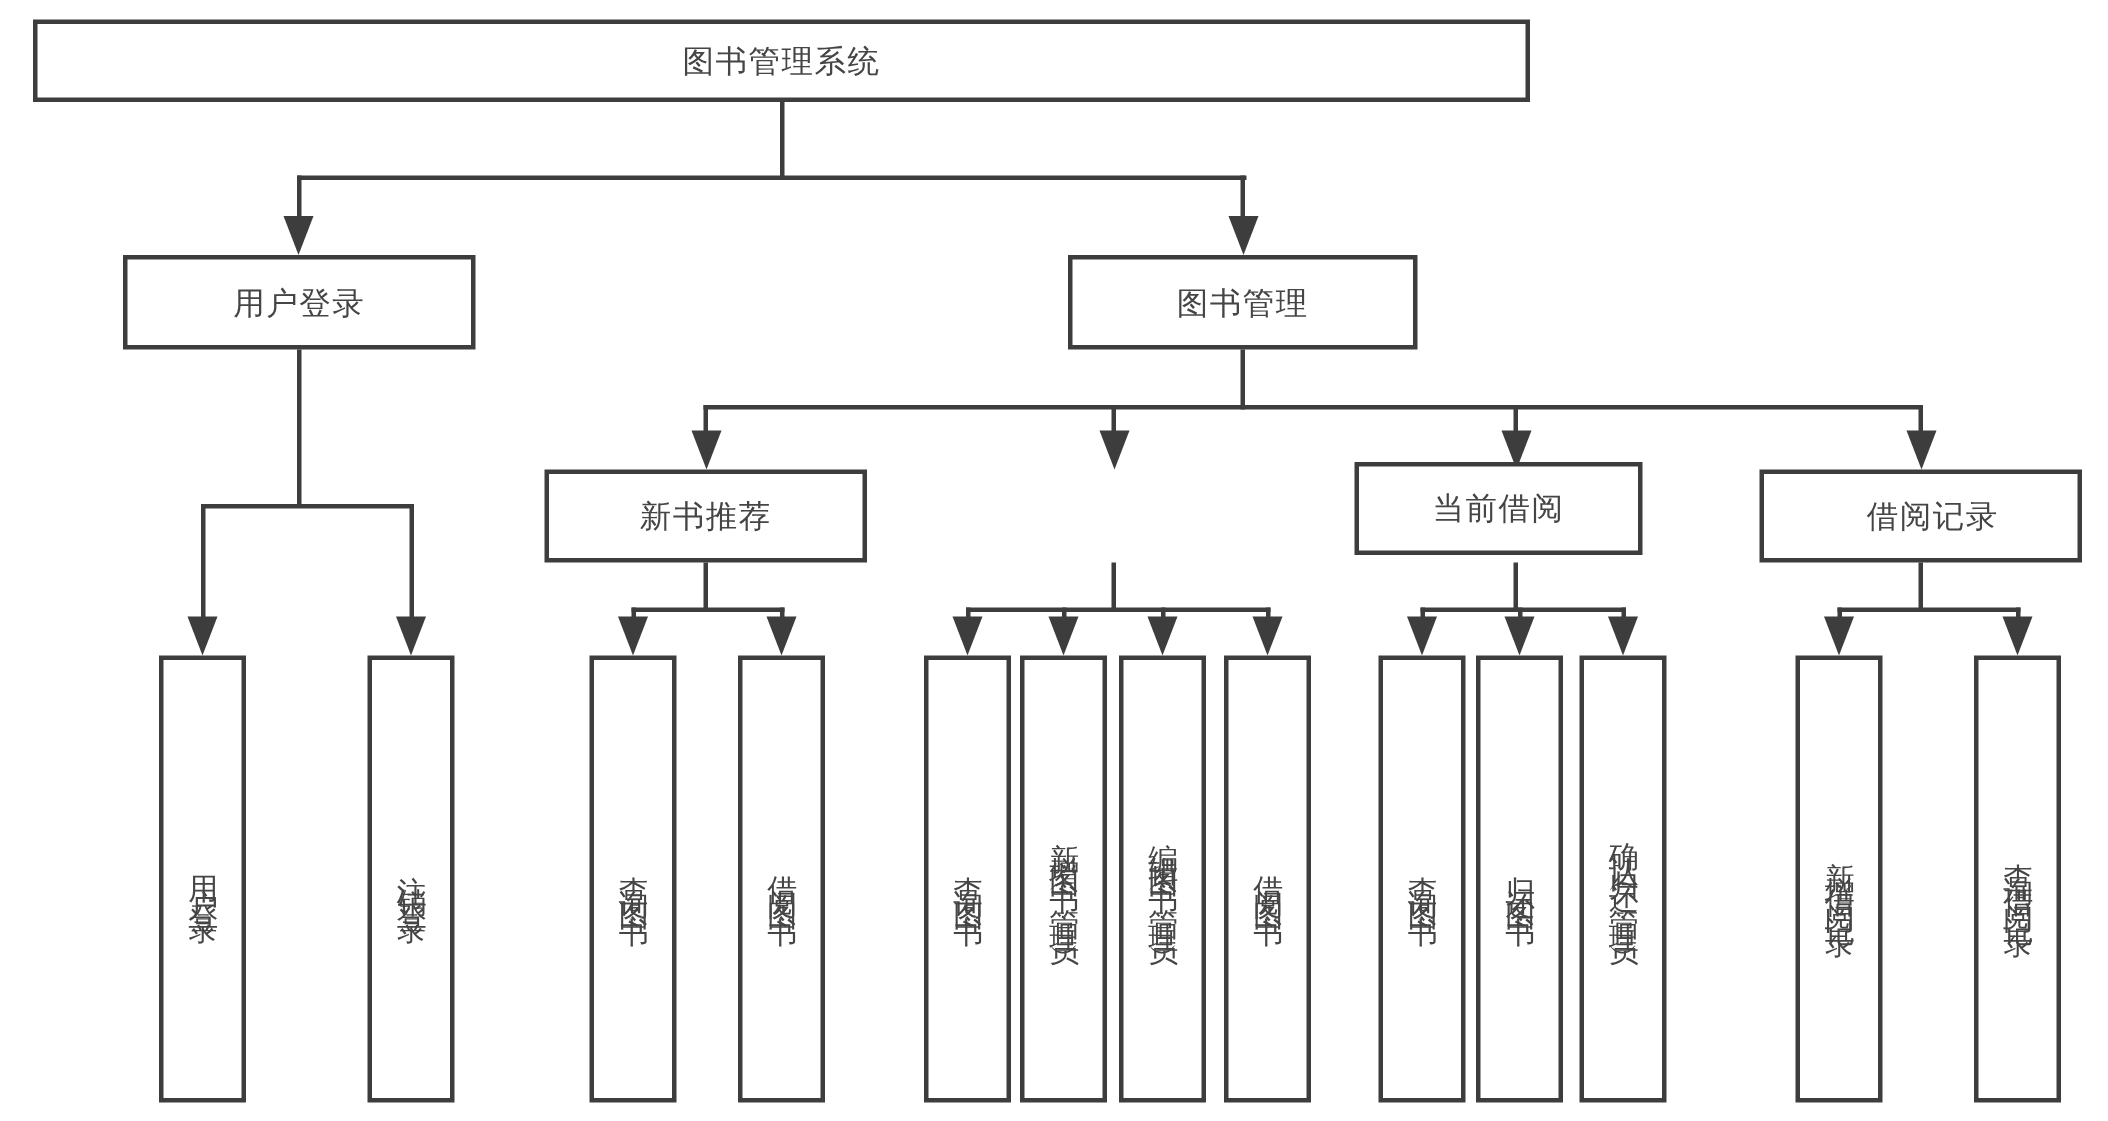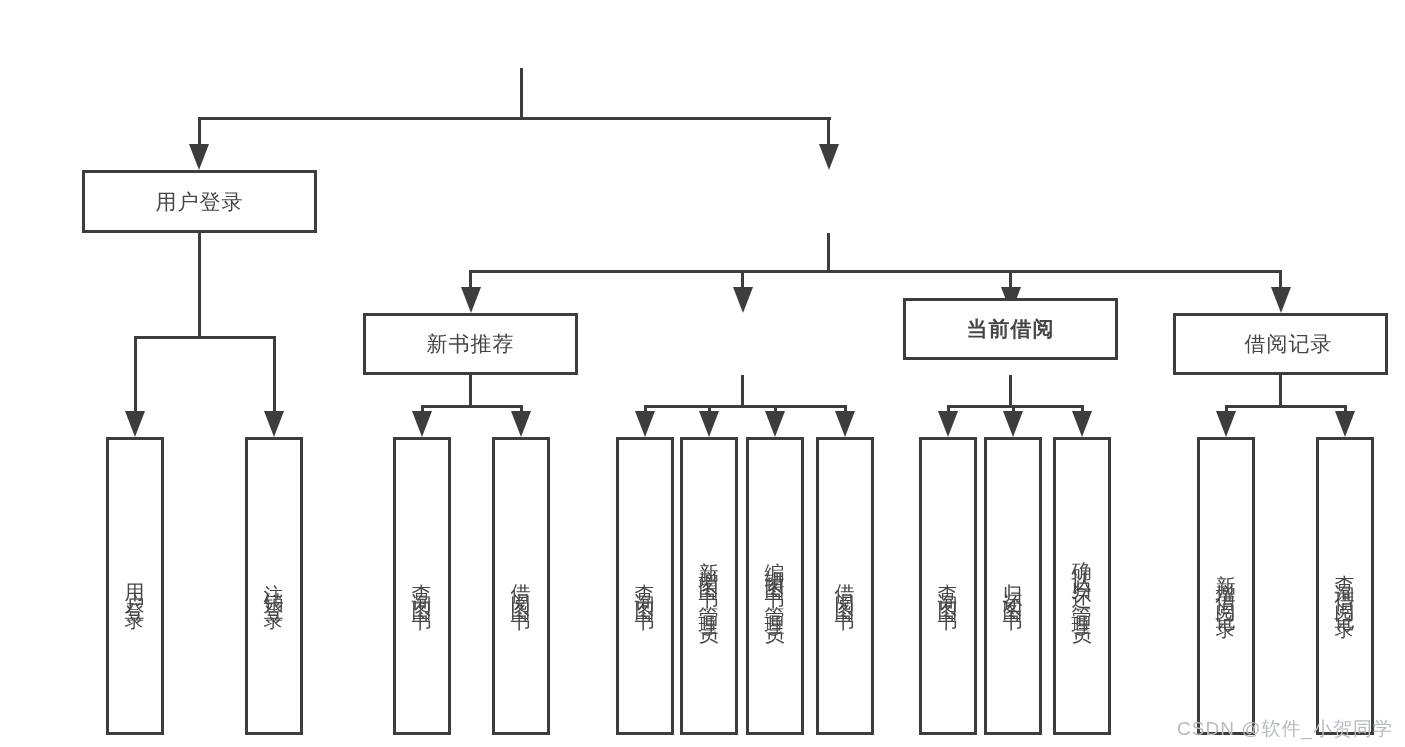--- a/index.html
+++ b/index.html
@@ -62,30 +62,36 @@
     color:#b7bac0;
     z-index:5;
     white-space:nowrap;
   }
 </style>
 </head>
 <body>
 
 <div id="stage">
 
+  <div class="box" style="left:22px;top:13px;width:998px;height:55px;">
+    <span>图书管理系统</span>
+  </div>
 
   <div class="v-line" style="left:519.5px;top:68px;height:51px;"></div>
   <div class="h-line" style="left:197.5px;top:117px;width:633px;"></div>
   <div class="v-line" style="left:197.5px;top:117px;height:30px;"></div>
   <div class="arrow" style="left:189px;top:144px;"></div>
   <div class="v-line" style="left:827px;top:117px;height:30px;"></div>
   <div class="arrow" style="left:818.5px;top:144px;"></div>
 
   <div class="box" style="left:82px;top:170px;width:235px;height:63px;">
     <span>用户登录</span>
+  </div>
+  <div class="box" style="left:712px;top:170px;width:233px;height:63px;">
+    <span>图书管理</span>
   </div>
 
   <div class="v-line" style="left:197.5px;top:233px;height:105px;"></div>
   <div class="h-line" style="left:133.5px;top:336px;width:141px;"></div>
   <div class="v-line" style="left:133.5px;top:336px;height:78px;"></div>
   <div class="arrow" style="left:125px;top:411px;"></div>
   <div class="v-line" style="left:272.5px;top:336px;height:78px;"></div>
   <div class="arrow" style="left:264px;top:411px;"></div>
 
   <div class="v-line" style="left:827px;top:233px;height:40px;"></div>
@@ -95,21 +101,21 @@
   <div class="v-line" style="left:741px;top:270px;height:20px;"></div>
   <div class="arrow" style="left:732.5px;top:287px;"></div>
   <div class="v-line" style="left:1009px;top:270px;height:20px;"></div>
   <div class="arrow" style="left:1000.5px;top:287px;"></div>
   <div class="v-line" style="left:1279px;top:270px;height:20px;"></div>
   <div class="arrow" style="left:1270.5px;top:287px;"></div>
 
   <div class="box" style="left:363px;top:313px;width:215px;height:62px;">
     <span>新书推荐</span>
   </div>
-  <div class="box" style="left:903px;top:298px;width:215px;height:62px;font-weight:bold;">
+  <div class="box" style="left:903px;top:308px;width:192px;height:62px;">
     <span>当前借阅</span>
   </div>
   <div class="box" style="left:1173px;top:313px;width:215px;height:62px;padding-left:16px;">
     <span>借阅记录</span>
   </div>
 
   <div class="v-line" style="left:469px;top:375px;height:33px;"></div>
   <div class="h-line" style="left:420.5px;top:405px;width:102px;"></div>
   <div class="v-line" style="left:420.5px;top:405px;height:10px;"></div>
   <div class="arrow" style="left:412px;top:411px;"></div>
@@ -180,15 +186,14 @@
     <span class="vtext">确认归还（管理员）</span>
   </div>
 
   <div class="vbox" style="left:1197px;">
     <span class="vtext">新增借阅记录</span>
   </div>
   <div class="vbox" style="left:1316px;">
     <span class="vtext">查询借阅记录</span>
   </div>
 
-  <div class="watermark">CSDN @软件_小贺同学</div>
 
 </div>
 
 </body></html>

